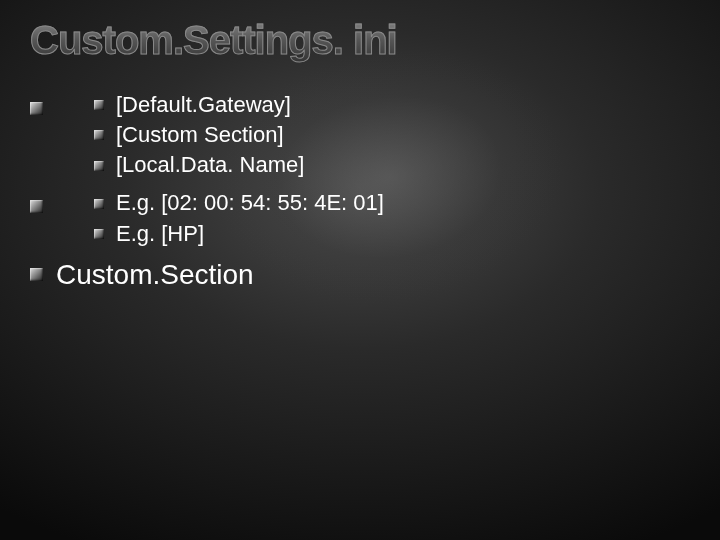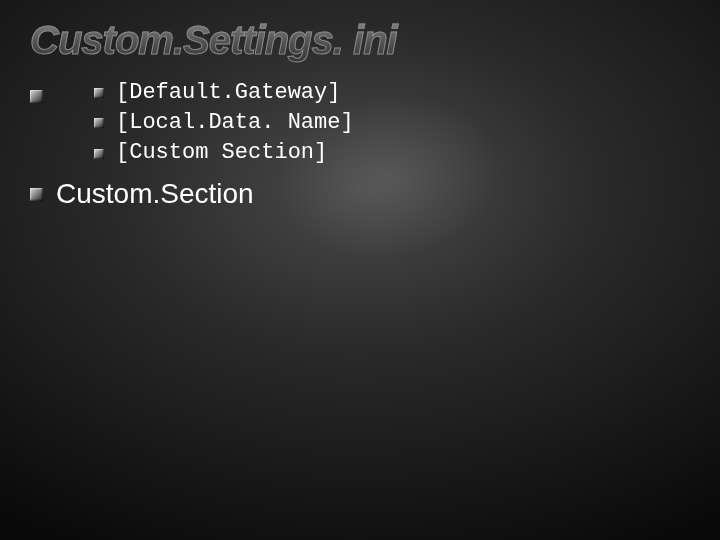--- a/index.html
+++ b/index.html
@@ -31,22 +31,21 @@
   }
   .title {
     font-size: 40px;
     font-weight: bold;
     color: transparent;
     -webkit-text-stroke: 1px #888;
     background: linear-gradient(180deg, #888 0%, #555 50%, #333 100%);
     -webkit-background-clip: text;
     background-clip: text;
     letter-spacing: -1px;
-    margin-bottom: 16px;
-    font-style: italic;
+    margin-bottom: 28px;
   }
   ul {
     list-style: none;
     margin: 0;
     padding: 0;
   }
   li {
     position: relative;
     padding-left: 22px;
     margin-bottom: 2px;
@@ -72,21 +71,20 @@
   }
   .level1 > li::before {
     width: 13px;
     height: 13px;
     top: 0.38em;
   }
   .level2 {
     margin-left: 38px;
     margin-top: 8px;
     margin-bottom: 10px;
-    font-family: Liberation Mono, monospace;
   }
   .level2 > li {
     font-size: 22px;
     line-height: 1.28;
     padding-left: 22px;
   }
   .level2 > li::before {
     width: 10px;
     height: 10px;
     top: 0.42em;
@@ -97,23 +95,27 @@
 
 <div class="swirl"></div>
 
 <div class="content">
   <div class="title">Custom.Settings. ini</div>
 
   <ul class="level1">
     <li>
       <ul class="level2">
         <li><span>[Default.Gateway]</span></li>
+        <li><span>[Custom Section]</span></li>
         <li><span>[Local.Data. Name]</span></li>
-        <li><span>[Custom Section]</span></li>
       </ul>
     </li>
     <li>
+      <ul class="level2">
+        <li><span>E.g. [02: 00: 54: 55: 4E: 01]</span></li>
+        <li><span>E.g. [HP]</span></li>
+      </ul>
     </li>
     <li>
       <span>Custom.Section</span>
     </li>
   </ul>
 </div>
 
 </body></html>

